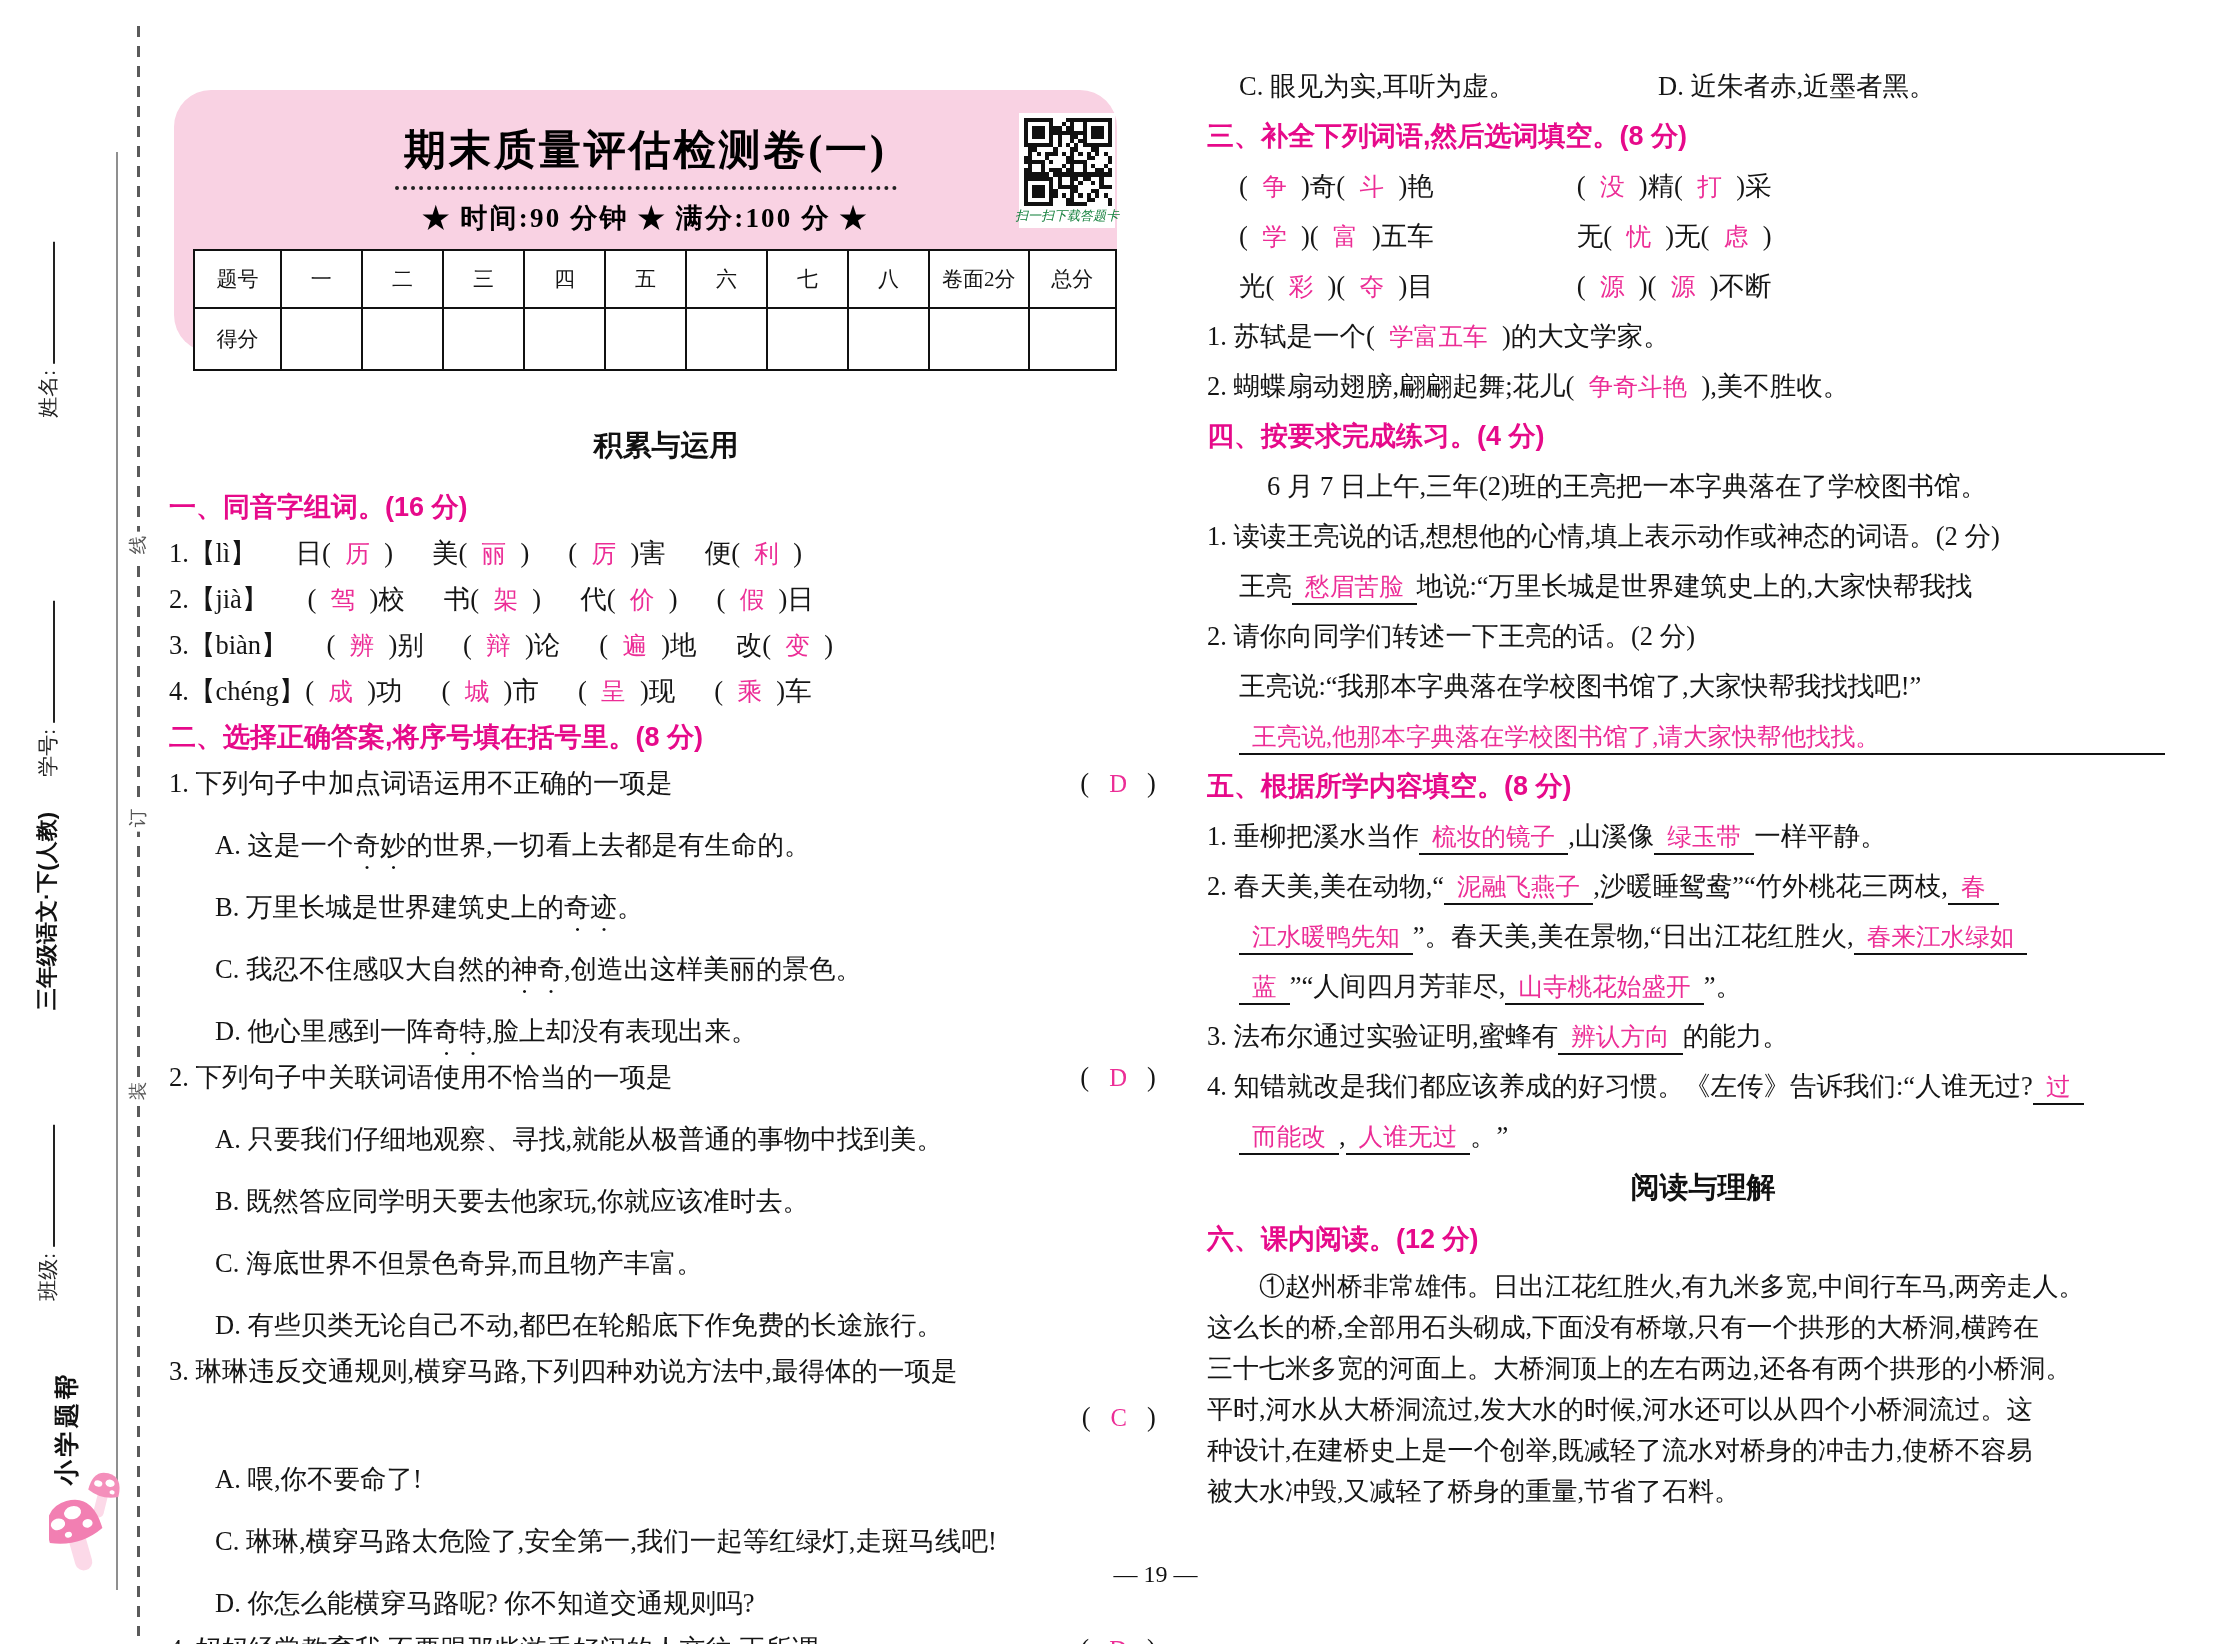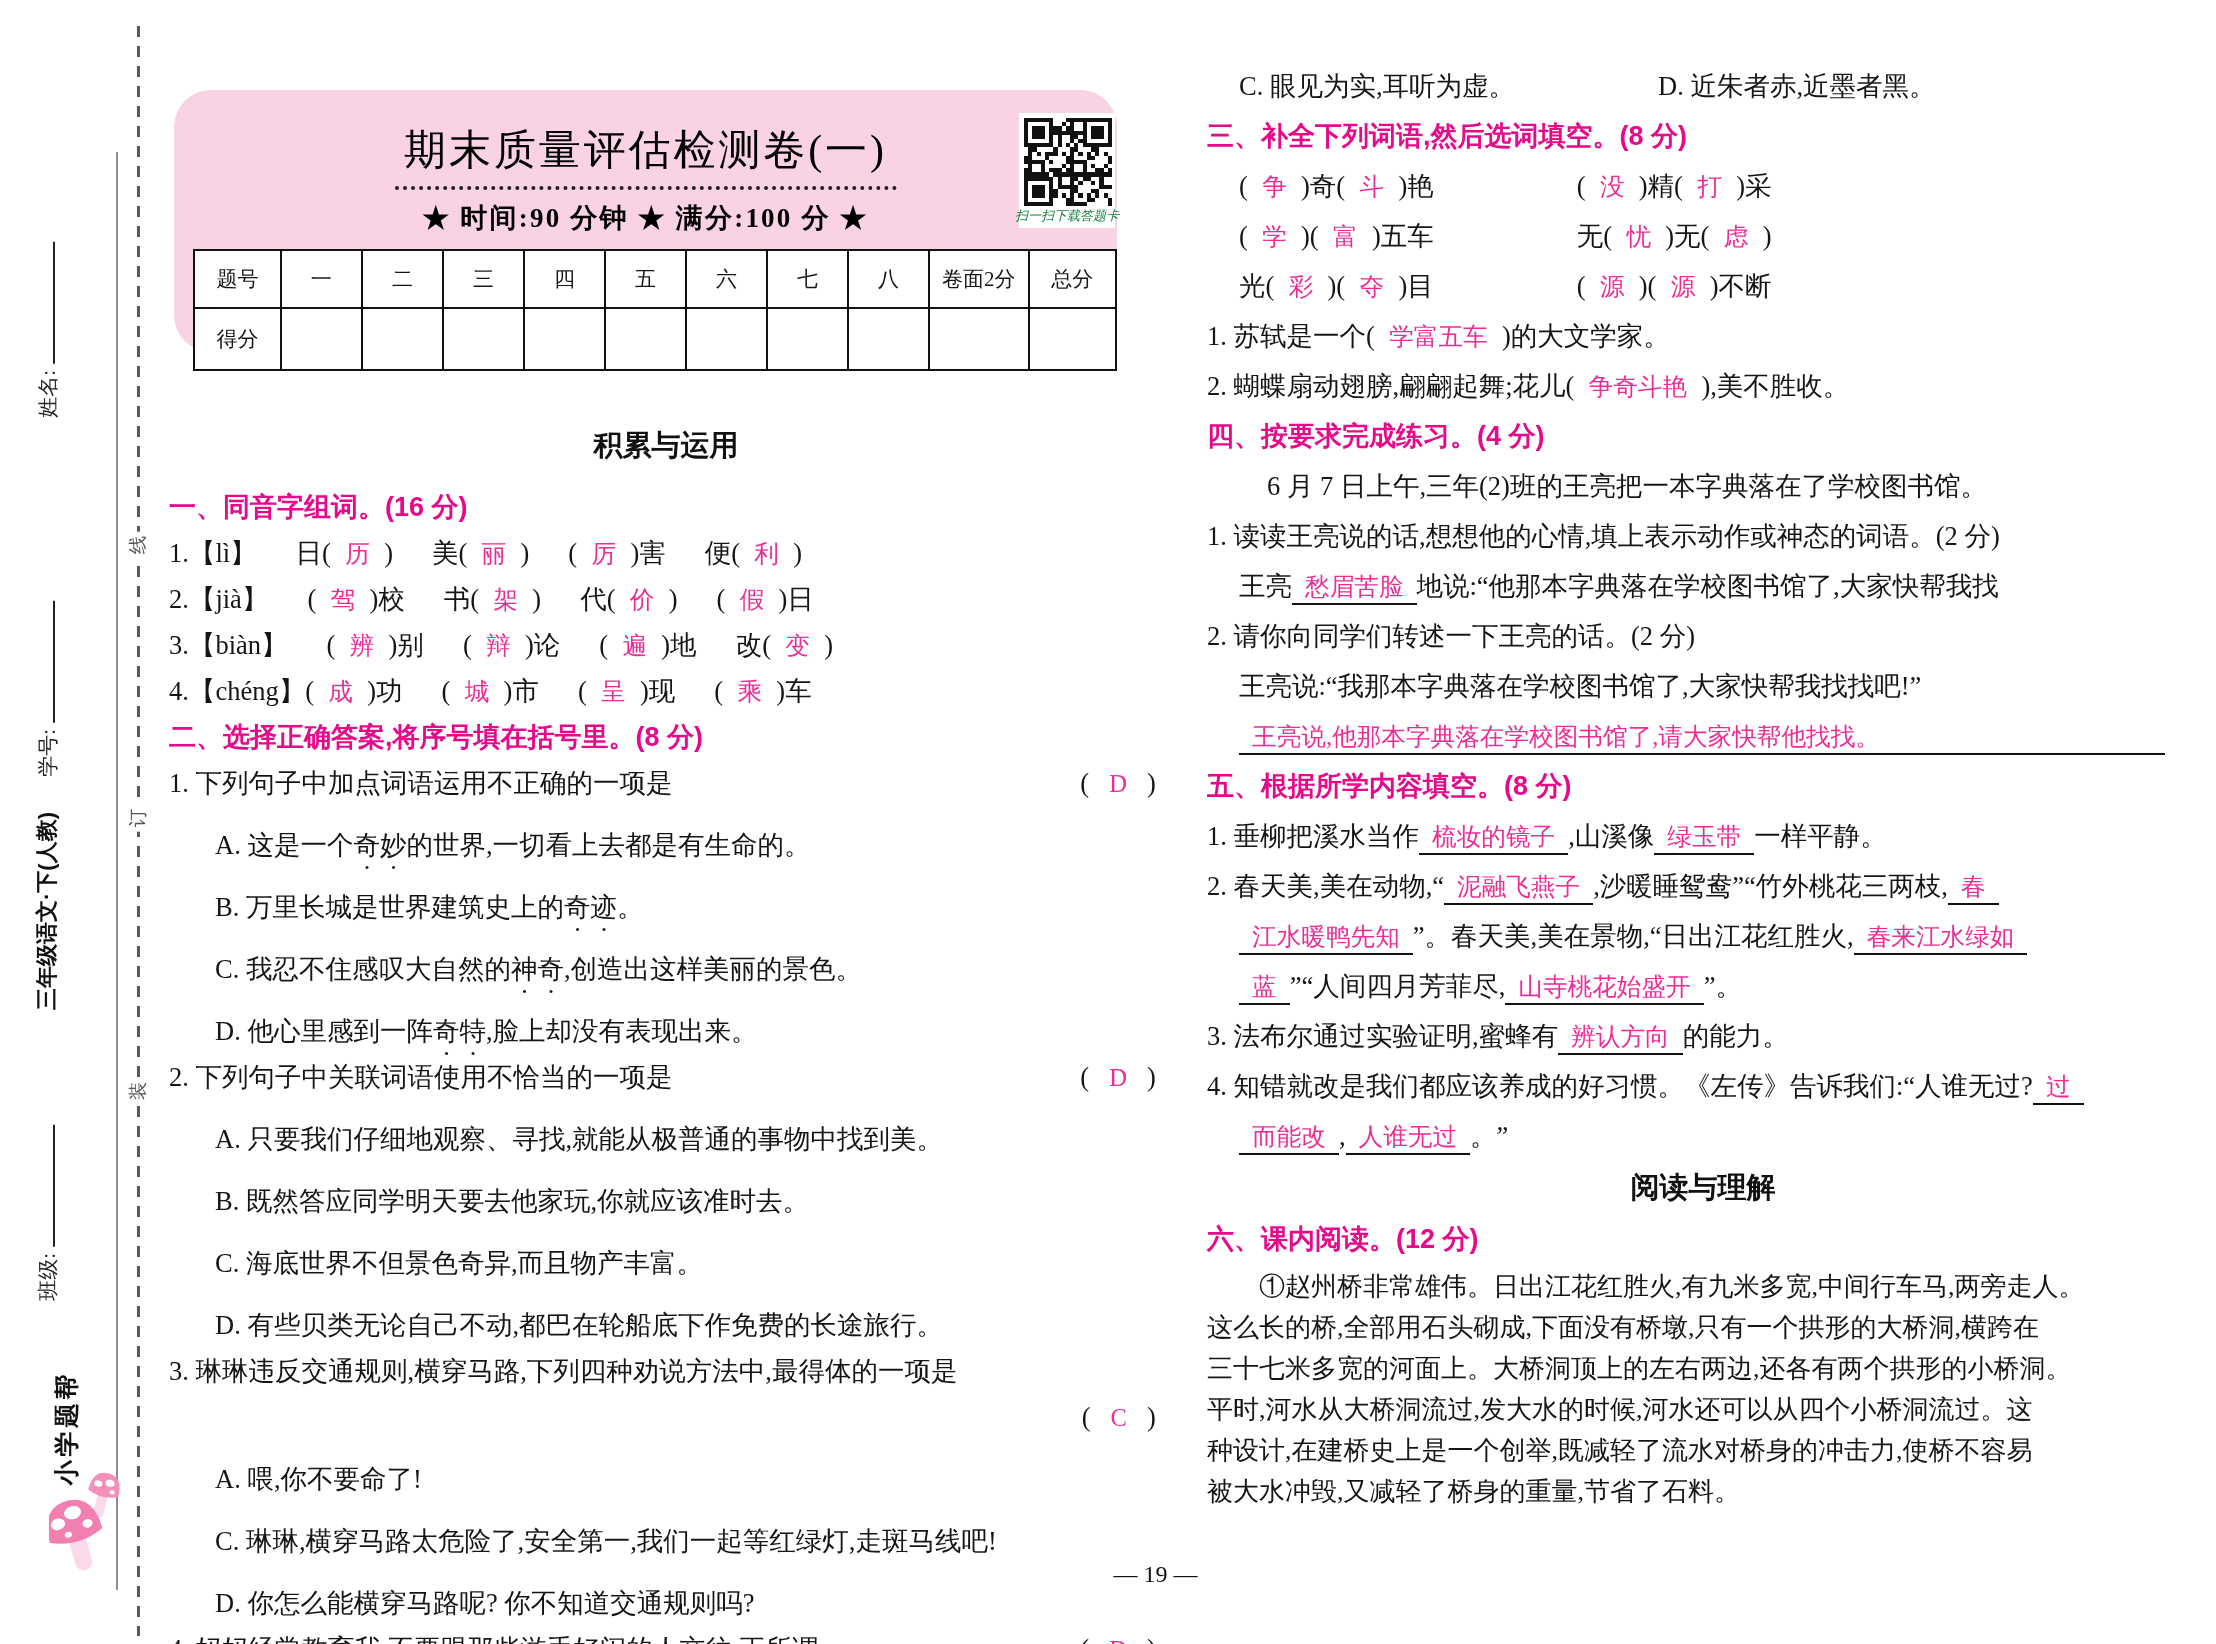--- a/index.html
+++ b/index.html
@@ -15,21 +15,21 @@
   .rot .blank{display:inline-block;width:122px;height:1em;border-bottom:2.2px solid #222;margin-left:5.7px;}
   #sb-book{font-family:"Liberation Sans","DejaVu Sans",sans-serif;font-weight:bold;font-size:22px;color:#111;}
   #sb-brand{font-family:"Liberation Sans","DejaVu Sans",sans-serif;font-weight:bold;font-size:25px;letter-spacing:3.6px;color:#111;}
   .bind-char{position:absolute;left:138px;transform:translate(-50%,-50%) rotate(-90deg);
        font-size:18.7px;color:#555;background:#fff;padding:0 4.3px;}
 
   
   #header-box{position:absolute;left:174px;top:90px;width:943px;height:262px;
       background:#f9d2e3;border-radius:37px;}
   #exam-title{position:absolute;top:32px;left:0;width:100%;text-align:center;
-      font-size:42px;font-weight:normal;letter-spacing:2.9px;color:#000;}
+      font-size:42px;font-weight:bold;letter-spacing:2.9px;color:#000;}
   #title-dots{position:absolute;top:96px;left:50%;transform:translateX(-50%);
       width:502px;height:0;border-bottom:4.3px dotted #222;}
   #exam-subtitle{position:absolute;top:110px;left:0;width:100%;text-align:center;
       font-size:27px;font-weight:bold;letter-spacing:2.2px;color:#000;}
   #score-table{position:absolute;left:19.4px;top:159px;border-collapse:collapse;background:#fff;}
   #score-table td{border:2.2px solid #111;text-align:center;font-size:21px;padding:7px;}
   #score-table tr.th td{height:42px;}
   #score-table tr.sc td{height:46px;}
 
   #qr-patch{position:absolute;left:1019px;top:113px;width:96px;height:115px;background:#fff;}
@@ -428,21 +428,21 @@
         <div class="rline opt"><span class="seg-n">C. 眼见为实,耳听为虚。</span><span class="gap-lg"></span><span class="seg-n">D. 近朱者赤,近墨者黑。</span></div>
         <div class="rline heading"><span class="seg-n">三、补全下列词语,然后选词填空。(8 分)</span></div>
         <div class="rline opt"><span class="seg-n">(</span><span class="seg-a">争</span><span class="seg-n">)奇(</span><span class="seg-a">斗</span><span class="seg-n">)艳</span><span class="gap-lg"></span><span class="seg-n">(</span><span class="seg-a">没</span><span class="seg-n">)精(</span><span class="seg-a">打</span><span class="seg-n">)采</span></div>
         <div class="rline opt"><span class="seg-n">(</span><span class="seg-a">学</span><span class="seg-n">)(</span><span class="seg-a">富</span><span class="seg-n">)五车</span><span class="gap-lg"></span><span class="seg-n">无(</span><span class="seg-a">忧</span><span class="seg-n">)无(</span><span class="seg-a">虑</span><span class="seg-n">)</span></div>
         <div class="rline opt"><span class="seg-n">光(</span><span class="seg-a">彩</span><span class="seg-n">)(</span><span class="seg-a">夺</span><span class="seg-n">)目</span><span class="gap-lg"></span><span class="seg-n">(</span><span class="seg-a">源</span><span class="seg-n">)(</span><span class="seg-a">源</span><span class="seg-n">)不断</span></div>
         <div class="rline"><span class="seg-n">1. 苏轼是一个(</span><span class="seg-a">学富五车</span><span class="seg-n">)的大文学家。</span></div>
         <div class="rline"><span class="seg-n">2. 蝴蝶扇动翅膀,翩翩起舞;花儿(</span><span class="seg-a">争奇斗艳</span><span class="seg-n">),美不胜收。</span></div>
         <div class="rline heading"><span class="seg-n">四、按要求完成练习。(4 分)</span></div>
         <div class="rline indent"><span class="seg-n">6 月 7 日上午,三年(2)班的王亮把一本字典落在了学校图书馆。</span></div>
         <div class="rline"><span class="seg-n">1. 读读王亮说的话,想想他的心情,填上表示动作或神态的词语。(2 分)</span></div>
-        <div class="rline opt"><span class="seg-n">王亮</span><span class="seg-u">愁眉苦脸</span><span class="seg-n">地说:“他那本字典落在学校图书馆了,大家快帮我找</span></div>
+        <div class="rline opt"><span class="seg-n">王亮</span><span class="seg-u">愁眉苦脸</span><span class="seg-n">地说:“万里长城是世界建筑史上的,大家快帮我找</span></div>
         <div class="rline"><span class="seg-n">2. 请你向同学们转述一下王亮的话。(2 分)</span></div>
         <div class="rline opt"><span class="seg-n">王亮说:“我那本字典落在学校图书馆了,大家快帮我找找吧!”</span></div>
         <div class="rline opt stretch"><span class="seg-u">王亮说,他那本字典落在学校图书馆了,请大家快帮他找找。</span></div>
         <div class="rline heading"><span class="seg-n">五、根据所学内容填空。(8 分)</span></div>
         <div class="rline"><span class="seg-n">1. 垂柳把溪水当作</span><span class="seg-u">梳妆的镜子</span><span class="seg-n">,山溪像</span><span class="seg-u">绿玉带</span><span class="seg-n">一样平静。</span></div>
         <div class="rline"><span class="seg-n">2. 春天美,美在动物,“</span><span class="seg-u">泥融飞燕子</span><span class="seg-n">,沙暖睡鸳鸯”“竹外桃花三两枝,</span><span class="seg-u">春</span></div>
         <div class="rline opt"><span class="seg-u">江水暖鸭先知</span><span class="seg-n">”。春天美,美在景物,“日出江花红胜火,</span><span class="seg-u">春来江水绿如</span></div>
         <div class="rline opt"><span class="seg-u">蓝</span><span class="seg-n">”“人间四月芳菲尽,</span><span class="seg-u">山寺桃花始盛开</span><span class="seg-n">”。</span></div>
         <div class="rline"><span class="seg-n">3. 法布尔通过实验证明,蜜蜂有</span><span class="seg-u">辨认方向</span><span class="seg-n">的能力。</span></div>
         <div class="rline"><span class="seg-n">4. 知错就改是我们都应该养成的好习惯。《左传》告诉我们:“人谁无过?</span><span class="seg-u">过</span></div>

